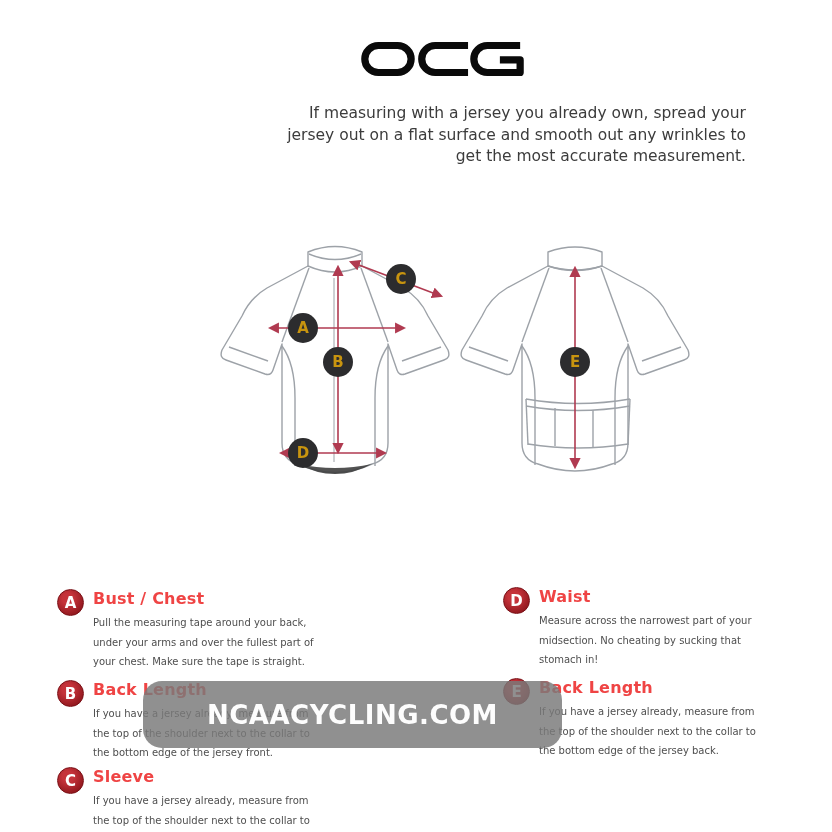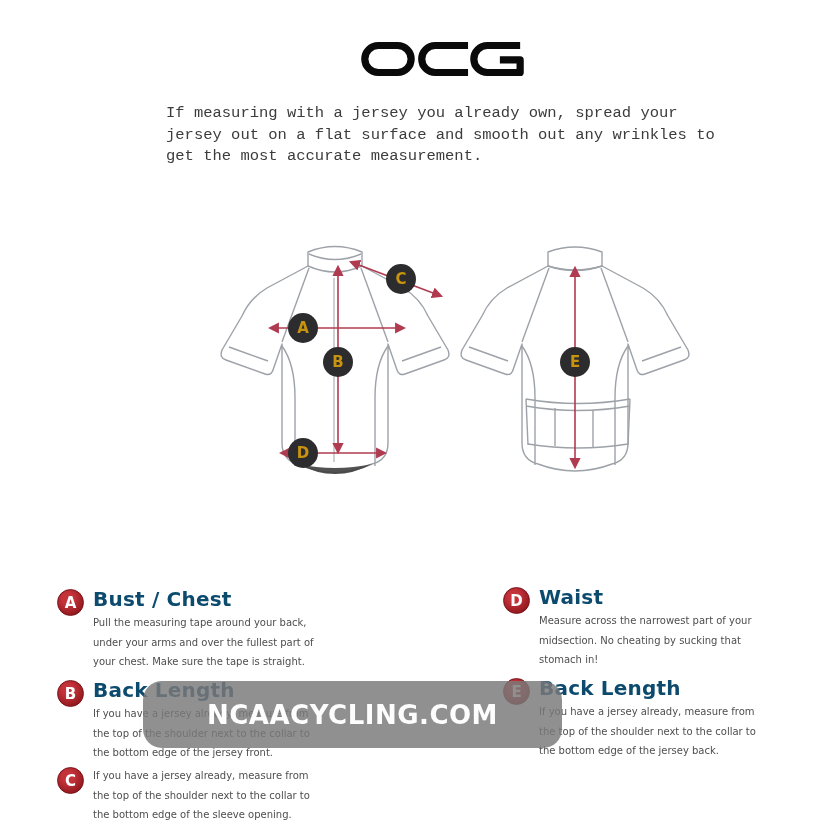--- a/index.html
+++ b/index.html
@@ -11,40 +11,40 @@
   }
   .abs { position:absolute; }
 
   
   #logo { left:360px; top:40px; }
 
   
   #intro {
     left:166px; top:103px; width:580px;
     font-size:15.5px; line-height:21.5px; color:#3c3c3c;
-    text-align:left; white-space:pre-line;font-family:Liberation Mono, monospace;
+    text-align:right; white-space:pre-line;
   }
 
   
   #front-svg { left:205px; top:238px; }
   #back-svg  { left:445px; top:238px; }
 
   
   .section { position:absolute; display:flex; gap:9px; }
   .badge {
     width:27px; height:27px; border-radius:50%; flex:0 0 27px;
     background: radial-gradient(circle at 40% 35%, #c5333a 25%, #8e161c 80%);
     border:1px solid #7a1016;
     color:#ffffff; font-weight:bold; font-size:15px;
     display:flex; align-items:center; justify-content:center;
     margin-top:1px;
   }
   .sec-title {
-    margin:0 0 3px 0; font-size:20px; line-height:22px;
-    font-weight:bold; color:#0c4a6e; letter-spacing:0.2px;
+    margin:0 0 3px 0; font-size:16px; line-height:22px;
+    font-weight:bold; color:#ef4444; letter-spacing:0.2px;
   }
   .sec-desc {
     margin:0; font-size:10px; line-height:19.5px; color:#4e4e4e;
     white-space:pre; 
   }
   #sec-a { left:57px;  top:588px; }
   #sec-b { left:57px;  top:679px; }
   #sec-c { left:57px;  top:766px; }
   #sec-d { left:503px; top:586px; width:400px; }
   #sec-e { left:503px; top:677px; width:400px; }
@@ -163,20 +163,21 @@
     <h3 class="sec-title">Back Length</h3>
     <p class="sec-desc">If you have a jersey already, measure from
 the top of the shoulder next to the collar to
 the bottom edge of the jersey front.</p>
   </div>
 </div>
 
 <div id="sec-c" class="section">
   <div class="badge">C</div>
   <div>
+    <h3 class="sec-title">Sleeve</h3>
     <p class="sec-desc">If you have a jersey already, measure from
 the top of the shoulder next to the collar to
 the bottom edge of the sleeve opening.</p>
   </div>
 </div>
 
 <div id="sec-d" class="section">
   <div class="badge">D</div>
   <div>
     <h3 class="sec-title">Waist</h3>

